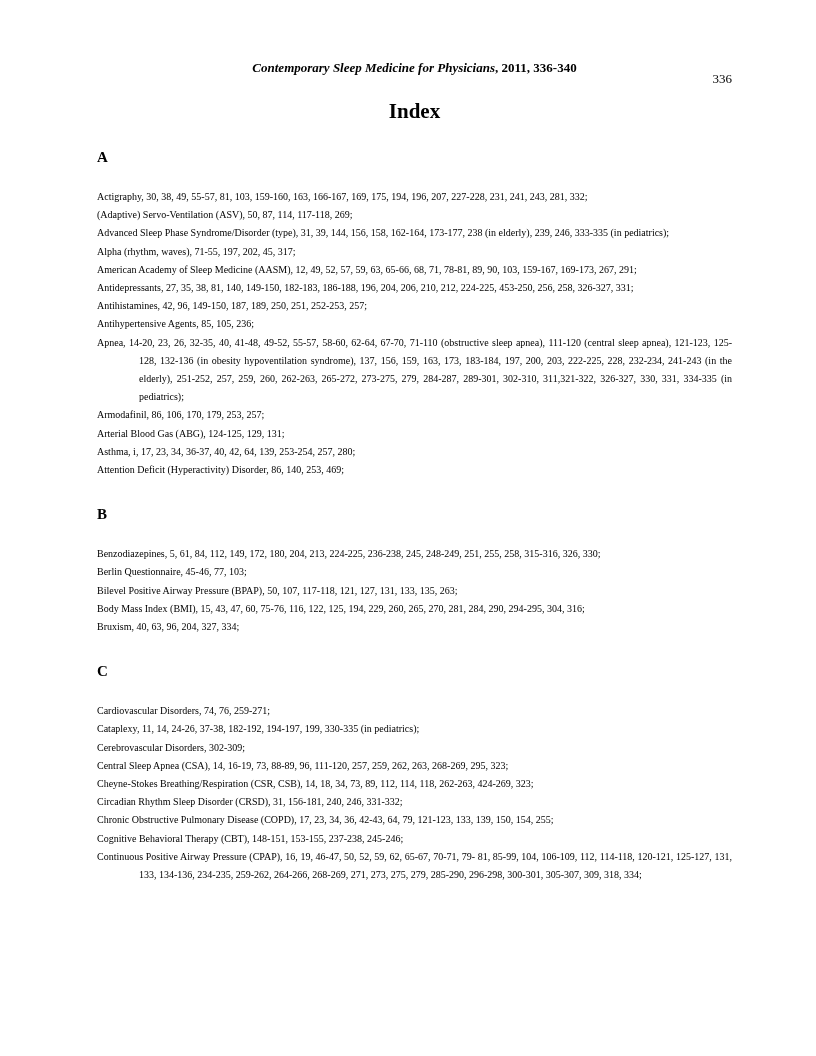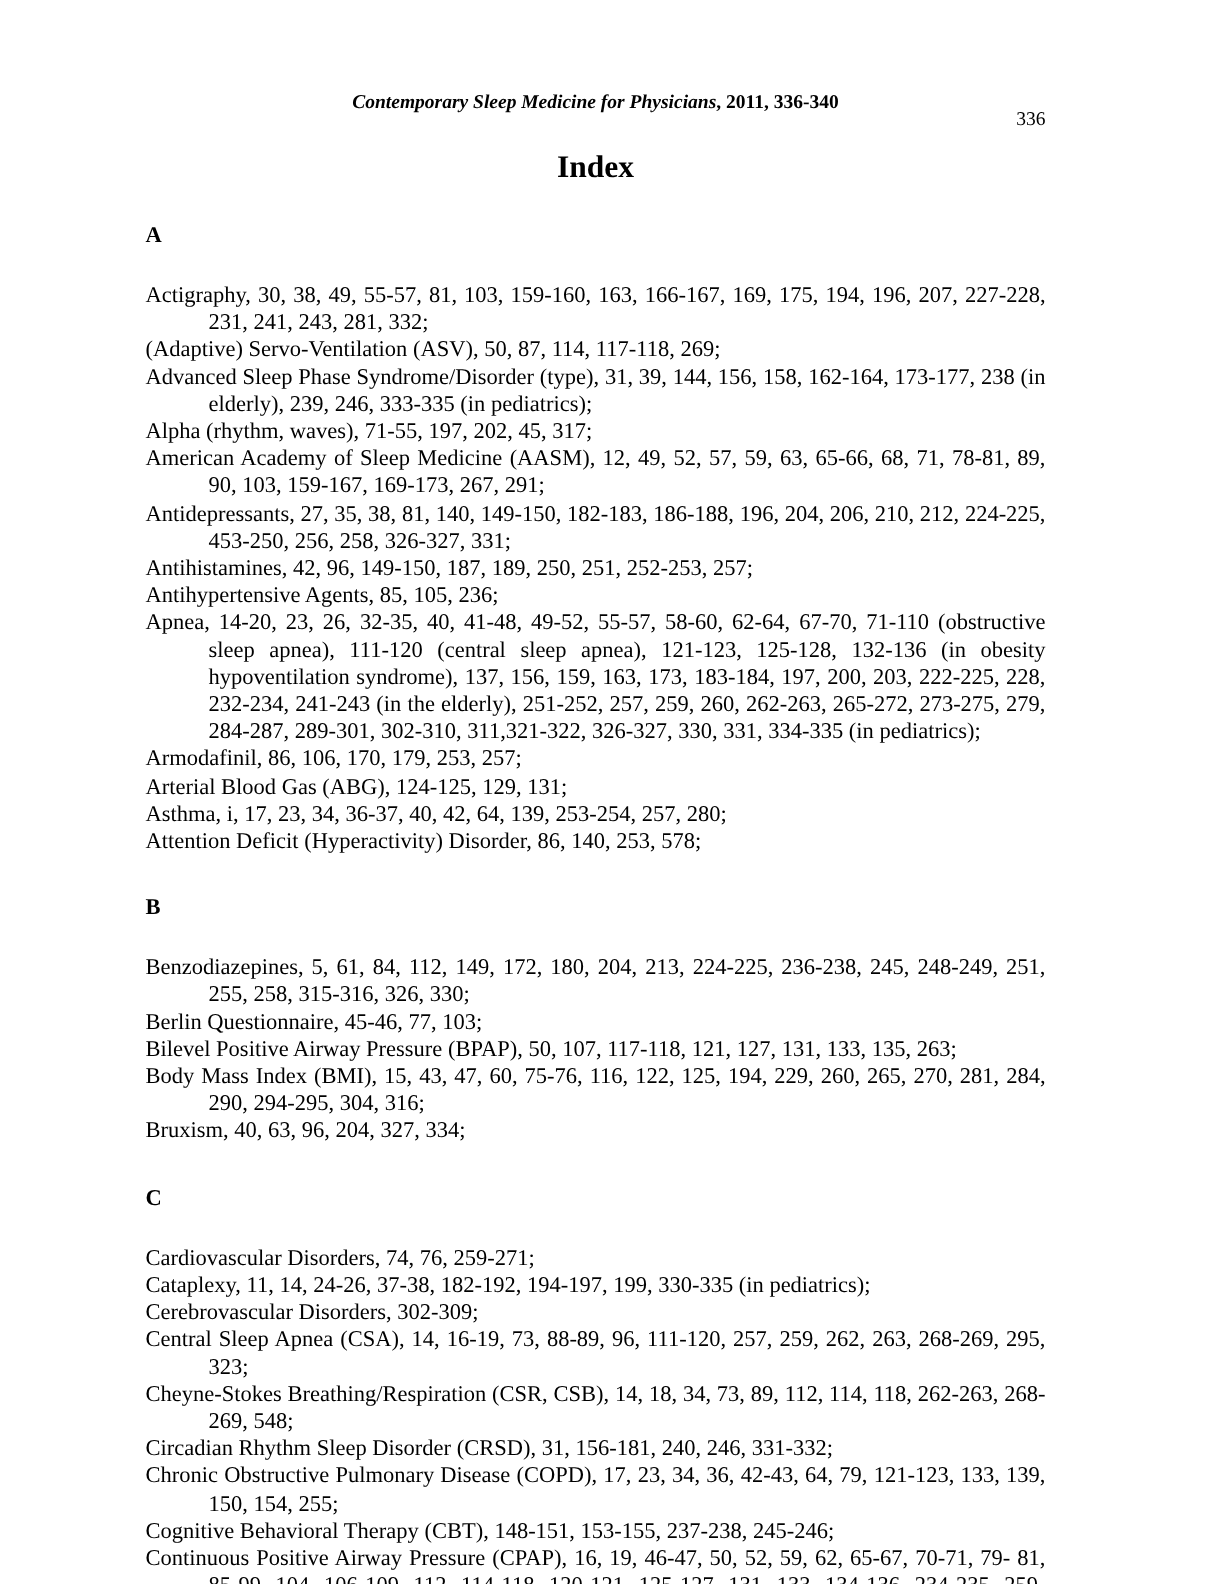--- a/index.html
+++ b/index.html
@@ -12,21 +12,21 @@
     height: 1056px;
     font-family: "Liberation Serif", serif;
     color: #000;
     position: relative;
     overflow: hidden;
   }
   .page {
     box-sizing: border-box;
     width: 816px;
     height: 1056px;
-    padding: 60px 119px 0 97px;
+    padding: 60px 84px 0 97px;
     position: relative;
   }
   .running-header {
     position: relative;
     text-align: center;
     font-size: 13px;
     font-weight: bold;
     line-height: 15px;
   }
   .rt-italic { font-style: italic; }
@@ -47,21 +47,21 @@
   }
   .index-body { margin-top: 4px; }
   .letter {
     font-size: 15px;
     font-weight: bold;
     margin: 26px 0 22px 0;
     line-height: 18px;
   }
   .entry {
     margin: 0;
-    font-size: 15px;
+    font-size: 10px;
     line-height: 18.2px;
     text-align: justify;
     padding-left: 42px;
     text-indent: -42px;
   }
 </style>
 </head>
 <body>
 
 <div class="page">
@@ -81,37 +81,37 @@
         <p class="entry">Advanced Sleep Phase Syndrome/Disorder (type), 31, 39, 144, 156, 158, 162-164, 173-177, 238 (in elderly), 239, 246, 333-335 (in pediatrics);</p>
         <p class="entry">Alpha (rhythm, waves), 71-55, 197, 202, 45, 317;</p>
         <p class="entry">American Academy of Sleep Medicine (AASM), 12, 49, 52, 57, 59, 63, 65-66, 68, 71, 78-81, 89, 90, 103, 159-167, 169-173, 267, 291;</p>
         <p class="entry">Antidepressants, 27, 35, 38, 81, 140, 149-150, 182-183, 186-188, 196, 204, 206, 210, 212, 224-225, 453-250, 256, 258, 326-327, 331;</p>
         <p class="entry">Antihistamines, 42, 96, 149-150, 187, 189, 250, 251, 252-253, 257;</p>
         <p class="entry">Antihypertensive Agents, 85, 105, 236;</p>
         <p class="entry">Apnea, 14-20, 23, 26, 32-35, 40, 41-48, 49-52, 55-57, 58-60, 62-64, 67-70, 71-110 (obstructive sleep apnea), 111-120 (central sleep apnea), 121-123, 125-128, 132-136 (in obesity hypoventilation syndrome), 137, 156, 159, 163, 173, 183-184, 197, 200, 203, 222-225, 228, 232-234, 241-243 (in the elderly), 251-252, 257, 259, 260, 262-263, 265-272, 273-275, 279, 284-287, 289-301, 302-310, 311,321-322, 326-327, 330, 331, 334-335 (in pediatrics);</p>
         <p class="entry">Armodafinil, 86, 106, 170, 179, 253, 257;</p>
         <p class="entry">Arterial Blood Gas (ABG), 124-125, 129, 131;</p>
         <p class="entry">Asthma, i, 17, 23, 34, 36-37, 40, 42, 64, 139, 253-254, 257, 280;</p>
-        <p class="entry">Attention Deficit (Hyperactivity) Disorder, 86, 140, 253, 578;</p>
+        <p class="entry">Attention Deficit (Hyperactivity) Disorder, 86, 140, 253, 469;</p>
       </section>
       <section>
         <h2 class="letter">B</h2>
         <p class="entry">Benzodiazepines, 5, 61, 84, 112, 149, 172, 180, 204, 213, 224-225, 236-238, 245, 248-249, 251, 255, 258, 315-316, 326, 330;</p>
         <p class="entry">Berlin Questionnaire, 45-46, 77, 103;</p>
         <p class="entry">Bilevel Positive Airway Pressure (BPAP), 50, 107, 117-118, 121, 127, 131, 133, 135, 263;</p>
         <p class="entry">Body Mass Index (BMI), 15, 43, 47, 60, 75-76, 116, 122, 125, 194, 229, 260, 265, 270, 281, 284, 290, 294-295, 304, 316;</p>
         <p class="entry">Bruxism, 40, 63, 96, 204, 327, 334;</p>
       </section>
       <section>
         <h2 class="letter">C</h2>
         <p class="entry">Cardiovascular Disorders, 74, 76, 259-271;</p>
         <p class="entry">Cataplexy, 11, 14, 24-26, 37-38, 182-192, 194-197, 199, 330-335 (in pediatrics);</p>
         <p class="entry">Cerebrovascular Disorders, 302-309;</p>
         <p class="entry">Central Sleep Apnea (CSA), 14, 16-19, 73, 88-89, 96, 111-120, 257, 259, 262, 263, 268-269, 295, 323;</p>
-        <p class="entry">Cheyne-Stokes Breathing/Respiration (CSR, CSB), 14, 18, 34, 73, 89, 112, 114, 118, 262-263, 268-269, 548;</p>
+        <p class="entry">Cheyne-Stokes Breathing/Respiration (CSR, CSB), 14, 18, 34, 73, 89, 112, 114, 118, 262-263, 424-269, 323;</p>
         <p class="entry">Circadian Rhythm Sleep Disorder (CRSD), 31, 156-181, 240, 246, 331-332;</p>
         <p class="entry">Chronic Obstructive Pulmonary Disease (COPD), 17, 23, 34, 36, 42-43, 64, 79, 121-123, 133, 139, 150, 154, 255;</p>
         <p class="entry">Cognitive Behavioral Therapy (CBT), 148-151, 153-155, 237-238, 245-246;</p>
         <p class="entry">Continuous Positive Airway Pressure (CPAP), 16, 19, 46-47, 50, 52, 59, 62, 65-67, 70-71, 79- 81, 85-99, 104, 106-109, 112, 114-118, 120-121, 125-127, 131, 133, 134-136, 234-235, 259-262, 264-266, 268-269, 271, 273, 275, 279, 285-290, 296-298, 300-301, 305-307, 309, 318, 334;</p>
       </section>
     </main>
 
 </div>
 
 </body></html>

